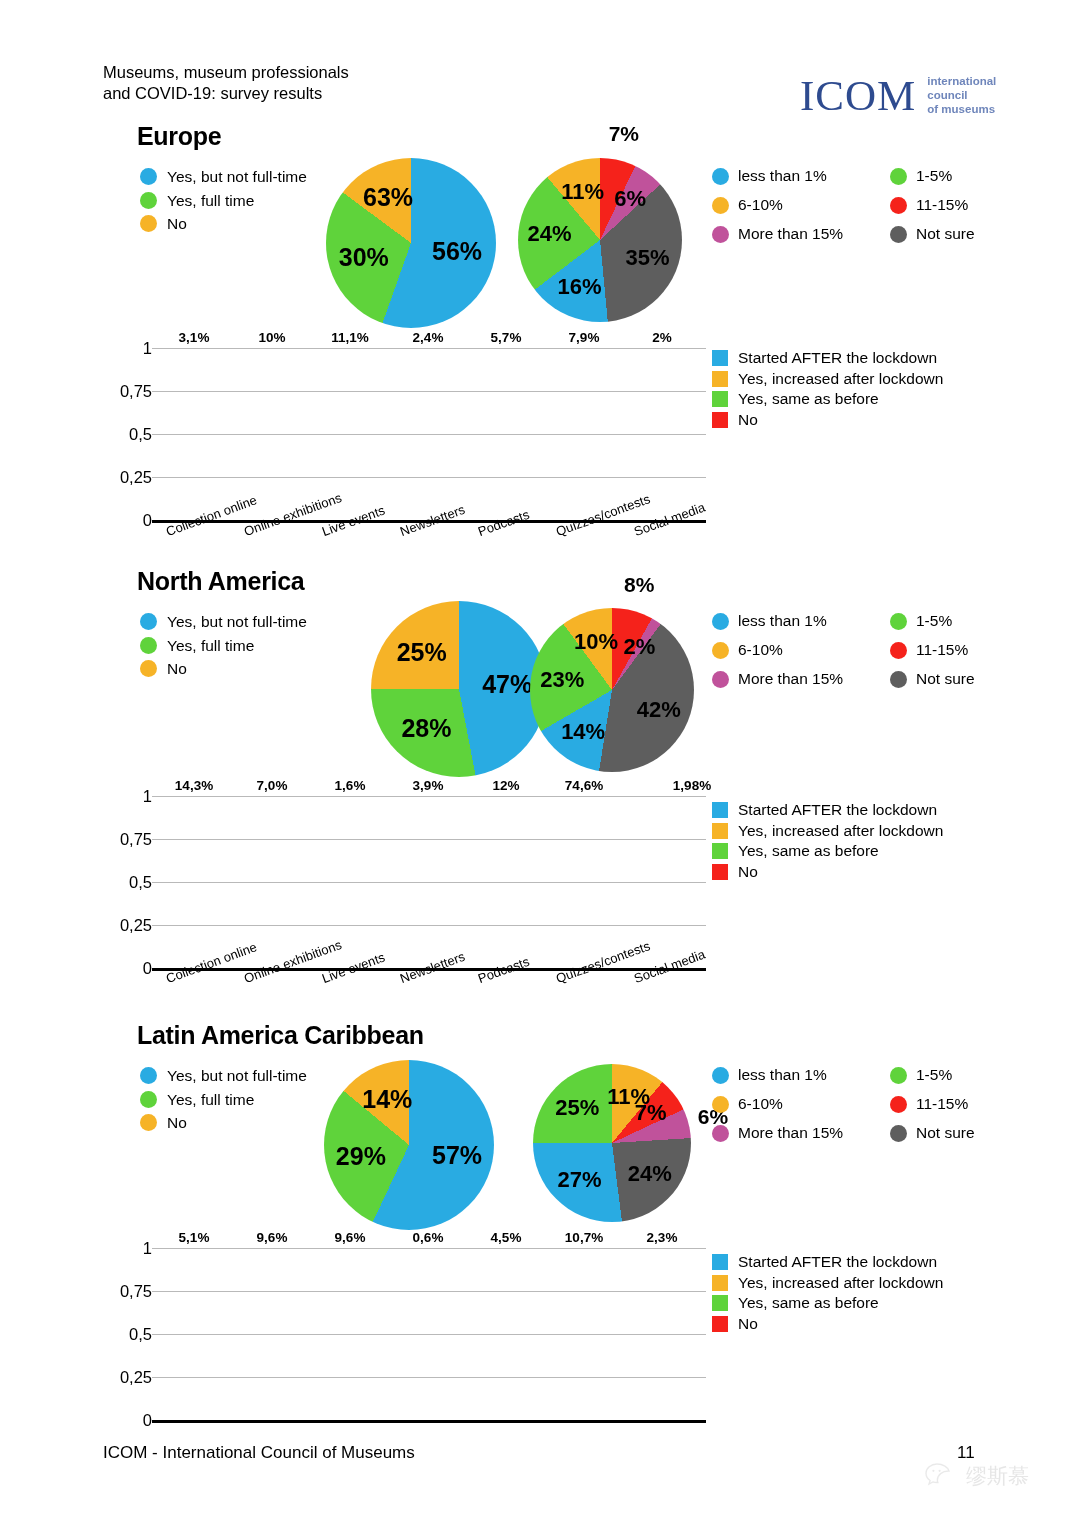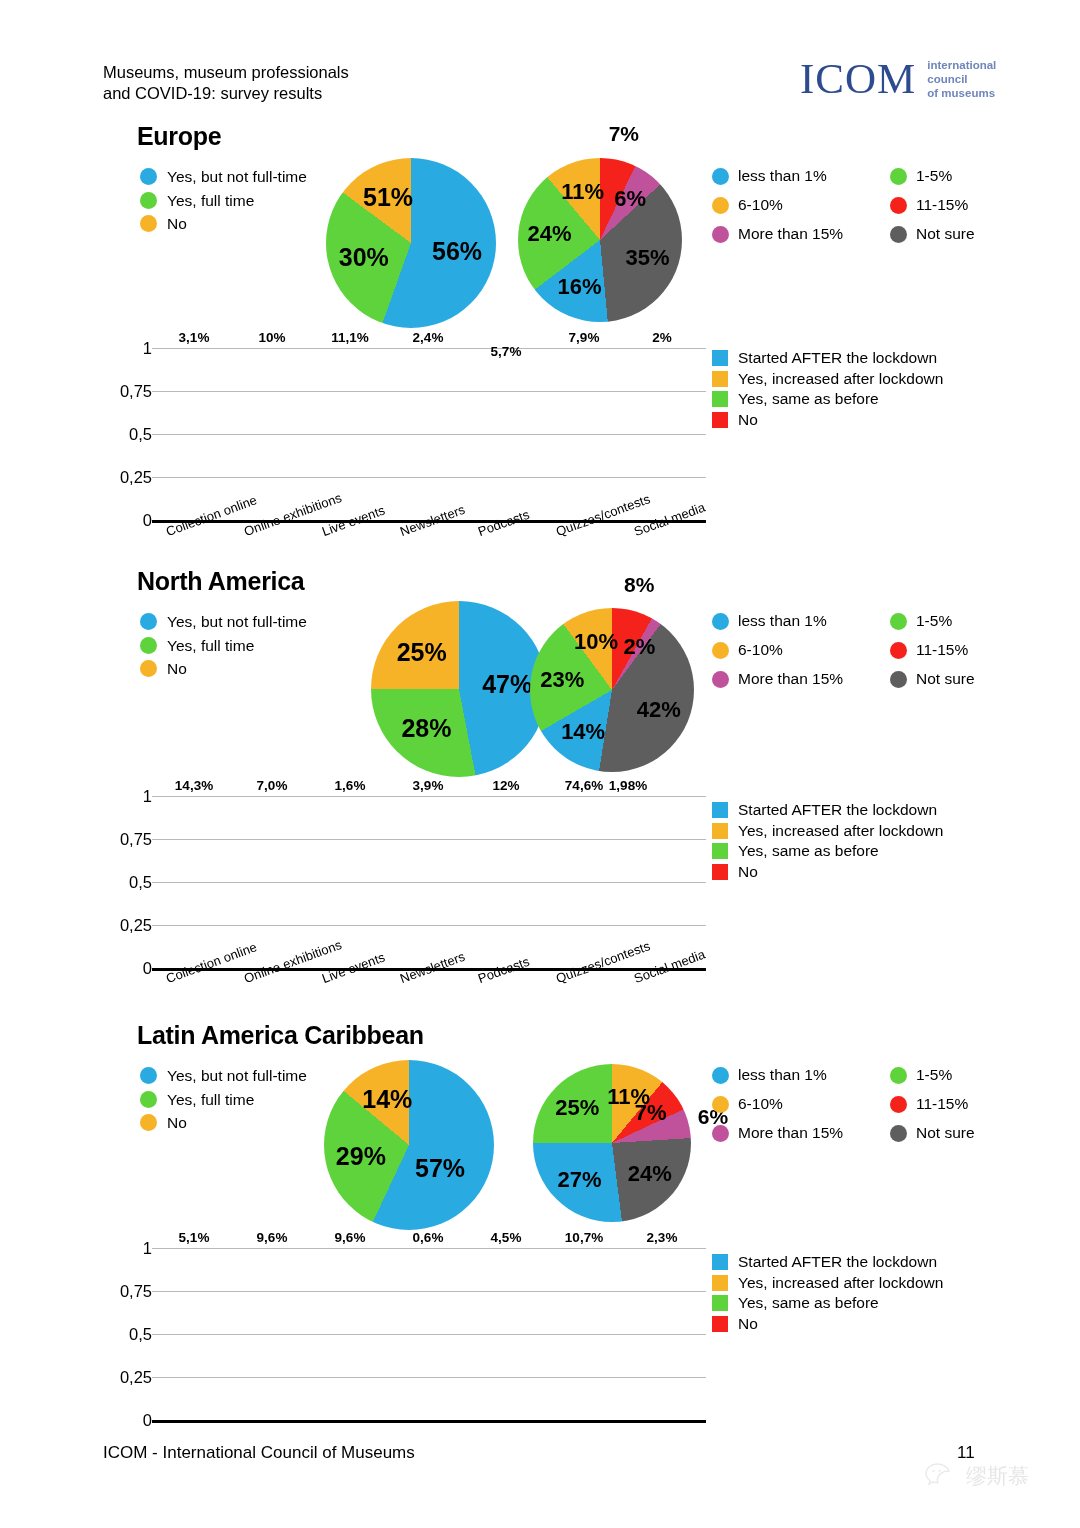--- a/index.html
+++ b/index.html
@@ -11,21 +11,21 @@
     overflow: hidden;
   }
   .page { position: relative; width: 1080px; height: 1528px; padding-left: 29px; }
 
   
   .doc-title {
     position: absolute; left: 103px; top: 62px;
     font-size: 16.5px; line-height: 21px; color: #000;
     white-space: pre-line;
   }
-  .logo { position: absolute; left: 800px; top: 57px; display: flex; align-items: flex-end; gap: 11px;}
+  .logo { position: absolute; left: 800px; top: 74px; display: flex; align-items: flex-start; gap: 11px;}
   .logo-mark { font-family: "Liberation Serif", serif; font-size: 43px; letter-spacing: 1px;
                color: #2e4b8f; font-weight: 400; line-height: 1; display:flex; align-items:flex-end;}
   .logo-words { font-size: 11.5px; line-height: 14px; color: #6f86bb; font-weight: 700; }
   .sec-title { position: absolute; font-size: 25px; font-weight: 700; letter-spacing: -0.3px; }
 
   
   .pie-legend { position: absolute; font-size: 15.5px; line-height: 23.5px; }
   .pie-legend .row { display: flex; align-items: center; gap: 10px; }
   .dot { width: 17px; height: 17px; border-radius: 50%; flex: 0 0 auto; }
 
@@ -86,21 +86,21 @@
           <span>Yes, full time</span>
         </div>
         <div class="row">
           <span class="dot" style="background: rgb(246, 179, 39);"></span>
           <span>No</span>
         </div>
       </div>
       <div class="pie" style="left: 326px; top: 158px; height: 170px; width: 170px; background: conic-gradient(rgb(41, 171, 226) 0deg, rgb(41, 171, 226) 199.604deg, rgb(95, 211, 59) 199.604deg, rgb(95, 211, 59) 306.535deg, rgb(246, 179, 39) 306.535deg, rgb(246, 179, 39) 360deg);"></div>
       <div class="pie-lab" style="left: 457.068px; top: 250.959px; font-size: 25px;">56%</div>
       <div class="pie-lab" style="left: 363.837px; top: 257.357px; font-size: 25px;">30%</div>
-      <div class="pie-lab" style="left: 388.059px; top: 197.451px; font-size: 25px;">51%</div>
+      <div class="pie-lab" style="left: 388.059px; top: 197.451px; font-size: 25px;">63%</div>
       <div class="pie" style="left: 518px; top: 158px; height: 164px; width: 164px; background: conic-gradient(rgb(245, 34, 27) 0deg, rgb(245, 34, 27) 25.455deg, rgb(192, 82, 155) 25.455deg, rgb(192, 82, 155) 47.273deg, rgb(94, 94, 94) 47.273deg, rgb(94, 94, 94) 174.545deg, rgb(41, 171, 226) 174.545deg, rgb(41, 171, 226) 232.727deg, rgb(95, 211, 59) 232.727deg, rgb(95, 211, 59) 320deg, rgb(246, 179, 39) 320deg, rgb(246, 179, 39) 360deg);"></div>
       <div class="pie-lab" style="left: 623.846px; top: 134.419px; font-size: 21px;">7%</div>
       <div class="pie-lab" style="left: 630.143px; top: 199.06px; font-size: 22px;">6%</div>
       <div class="pie-lab" style="left: 647.492px; top: 258.144px; font-size: 22px;">35%</div>
       <div class="pie-lab" style="left: 579.617px; top: 286.575px; font-size: 22px; text-align: center;">16%</div>
       <div class="pie-lab" style="left: 549.473px; top: 234.365px; font-size: 22px;">24%</div>
       <div class="pie-lab" style="left: 582.612px; top: 192.226px; font-size: 22px;">11%</div>
       <div class="legend-grid" style="left: 712px; top: 165px;">
         <div class="row">
           <span class="dot" style="background: rgb(41, 171, 226);"></span>
@@ -161,21 +161,21 @@
       <div class="bar" style="left: 238px; top: 348px; width: 68px; height: 172px; position: absolute;"></div>
       <div class="top-lab" style="left: 272px; top: 330px; position: absolute;">10%</div>
       <div class="xlab" style="left: 242px; top: 525px; position: absolute;">Online exhibitions</div>
       <div class="bar" style="left: 316px; top: 348px; width: 68px; height: 172px; position: absolute;"></div>
       <div class="top-lab" style="left: 350px; top: 330px; position: absolute;">11,1%</div>
       <div class="xlab" style="left: 320px; top: 525px; position: absolute;">Live events</div>
       <div class="bar" style="left: 394px; top: 348px; width: 68px; height: 172px; position: absolute;"></div>
       <div class="top-lab" style="left: 428px; top: 330px; position: absolute;">2,4%</div>
       <div class="xlab" style="left: 398px; top: 525px; position: absolute;">Newsletters</div>
       <div class="bar" style="left: 472px; top: 348px; width: 68px; height: 172px; position: absolute;"></div>
-      <div class="top-lab" style="left: 506px; top: 330px; position: absolute; margin-top: 14px;">5,7%</div>
+      <div class="top-lab" style="left: 506px; top: 330px; position: absolute;">5,7%</div>
       <div class="xlab" style="left: 476px; top: 525px; position: absolute;">Podcasts</div>
       <div class="bar" style="left: 550px; top: 348px; width: 68px; height: 172px; position: absolute;"></div>
       <div class="top-lab" style="left: 584px; top: 330px; position: absolute;">7,9%</div>
       <div class="xlab" style="left: 554px; top: 525px; position: absolute;">Quizzes/contests</div>
       <div class="bar" style="left: 628px; top: 348px; width: 68px; height: 172px; position: absolute;"></div>
       <div class="top-lab" style="left: 662px; top: 330px; position: absolute;">2%</div>
       <div class="xlab" style="left: 632px; top: 525px; position: absolute;">Social media</div>
       <div class="sec-title" style="left: 137px; top: 567px;">North America</div>
       <div class="pie-legend" style="left: 140px; top: 610px;">
         <div class="row">
@@ -268,39 +268,39 @@
       <div class="bar" style="left: 394px; top: 796px; width: 68px; height: 172px; position: absolute;"></div>
       <div class="top-lab" style="left: 428px; top: 778px; position: absolute;">3,9%</div>
       <div class="xlab" style="left: 398px; top: 972px; position: absolute;">Newsletters</div>
       <div class="bar" style="left: 472px; top: 796px; width: 68px; height: 172px; position: absolute;"></div>
       <div class="top-lab" style="left: 506px; top: 778px; position: absolute;">12%</div>
       <div class="xlab" style="left: 476px; top: 972px; position: absolute;">Podcasts</div>
       <div class="bar" style="left: 550px; top: 796px; width: 68px; height: 172px; position: absolute;"></div>
       <div class="top-lab" style="left: 584px; top: 778px; position: absolute;">74,6%</div>
       <div class="xlab" style="left: 554px; top: 972px; position: absolute;">Quizzes/contests</div>
       <div class="bar" style="left: 628px; top: 796px; width: 68px; height: 172px; position: absolute;"></div>
-      <div class="top-lab" style="left: 628px; top: 778px; position: absolute;">1,98%</div>
+      <div class="top-lab" style="left: 692px; top: 778px; position: absolute;">1,98%</div>
       <div class="xlab" style="left: 632px; top: 972px; position: absolute;">Social media</div>
       <div class="sec-title" style="left: 137px; top: 1021px;">Latin America Caribbean</div>
       <div class="pie-legend" style="left: 140px; top: 1064px;">
         <div class="row">
           <span class="dot" style="background: rgb(41, 171, 226);"></span>
           <span>Yes, but not full-time</span>
         </div>
         <div class="row">
           <span class="dot" style="background: rgb(95, 211, 59);"></span>
           <span>Yes, full time</span>
         </div>
         <div class="row">
           <span class="dot" style="background: rgb(246, 179, 39);"></span>
           <span>No</span>
         </div>
       </div>
       <div class="pie" style="left: 324px; top: 1060px; height: 170px; width: 170px; background: conic-gradient(rgb(41, 171, 226) 0deg, rgb(41, 171, 226) 205.2deg, rgb(95, 211, 59) 205.2deg, rgb(95, 211, 59) 309.6deg, rgb(246, 179, 39) 309.6deg, rgb(246, 179, 39) 360deg);"></div>
-      <div class="pie-lab" style="left: 440px; top: 1155.2px; font-size: 25px; margin-top: 13px;">57%</div>
+      <div class="pie-lab" style="left: 457px; top: 1155.2px; font-size: 25px;">57%</div>
       <div class="pie-lab" style="left: 360.887px; top: 1155.75px; font-size: 25px;">29%</div>
       <div class="pie-lab" style="left: 387.285px; top: 1098.85px; font-size: 25px;">14%</div>
       <div class="pie" style="left: 533px; top: 1064px; height: 158px; width: 158px; background: conic-gradient(rgb(246, 179, 39) 0deg, rgb(246, 179, 39) 39.6deg, rgb(245, 34, 27) 39.6deg, rgb(245, 34, 27) 64.8deg, rgb(192, 82, 155) 64.8deg, rgb(192, 82, 155) 86.4deg, rgb(94, 94, 94) 86.4deg, rgb(94, 94, 94) 172.8deg, rgb(41, 171, 226) 172.8deg, rgb(41, 171, 226) 270deg, rgb(95, 211, 59) 270deg, rgb(95, 211, 59) 360deg);"></div>
       <div class="pie-lab" style="left: 628.591px; top: 1096.92px; font-size: 22px;">11%</div>
       <div class="pie-lab" style="left: 650.702px; top: 1112.98px; font-size: 22px;">7%</div>
       <div class="pie-lab" style="left: 713.004px; top: 1117.07px; font-size: 21px;">6%</div>
       <div class="pie-lab" style="left: 649.74px; top: 1174.22px; font-size: 22px;">24%</div>
       <div class="pie-lab" style="left: 579.609px; top: 1179.74px; font-size: 22px;">27%</div>
       <div class="pie-lab" style="left: 577.366px; top: 1108.37px; font-size: 22px;">25%</div>
       <div class="legend-grid" style="left: 712px; top: 1064px;">

